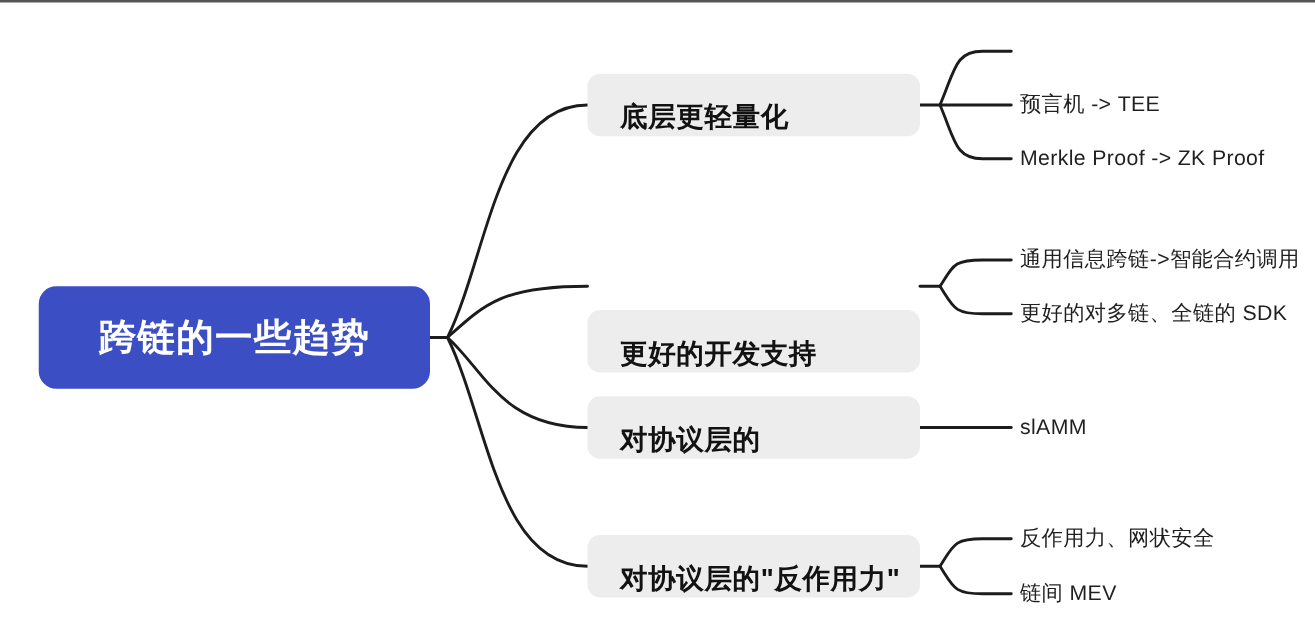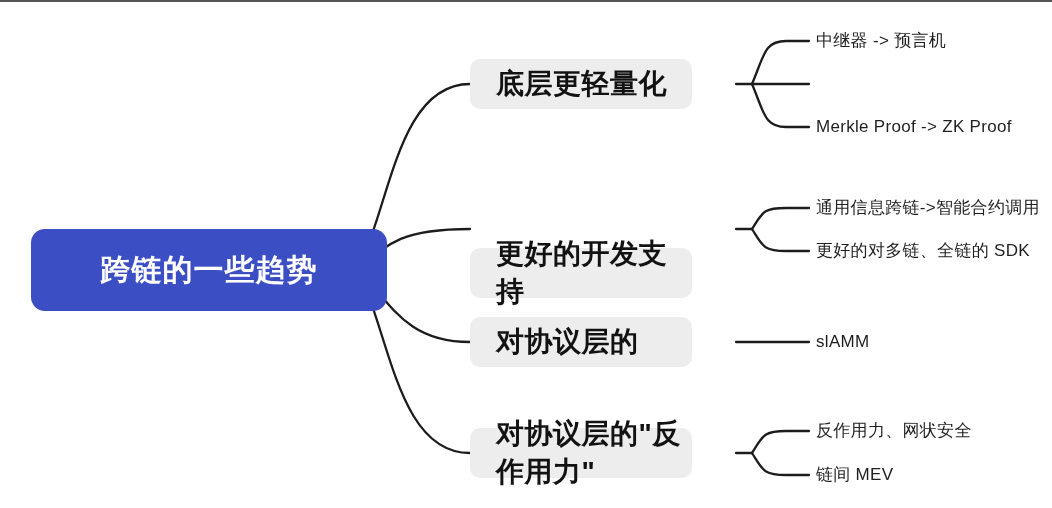--- a/index.html
+++ b/index.html
@@ -7,30 +7,30 @@
     --branch-bg:#ededed; --branch-text:#121212;
     --leaf-text:#1f1f1f; --line:#1c1c1c; --divider:#555555;
   }
   *{margin:0;padding:0;box-sizing:border-box;}
   body{background:#fff;font-family:"Liberation Sans","DejaVu Sans",sans-serif;}
   .canvas{position:relative;width:1052px;height:508px;background:#ffffff;overflow:hidden;}
   .top-divider{position:absolute;left:0;top:0;width:1052px;height:2px;background:var(--divider);}
   svg.connectors{position:absolute;left:0;top:0;width:1052px;height:508px;}
   svg.connectors path{stroke:var(--line);stroke-width:2.3;fill:none;stroke-linecap:round;}
   .root-node{
-    position:absolute;left:31px;top:229px;width:356px;height:82px;
+    position:absolute;left:31px;top:229px;width:313px;height:82px;
     background:var(--root-bg);color:var(--root-text);
     border-radius:14px;display:flex;align-items:center;justify-content:center;
     font-size:30px;font-weight:bold;letter-spacing:1px;cursor:default;
   }
   .branch-node{
-    position:absolute;left:470px;width:222px;height:50px;
+    position:absolute;left:470px;width:266px;height:50px;
     background:var(--branch-bg);color:var(--branch-text);
-    border-radius:10px;display:flex;align-items:center;
-    padding-left:26px;font-size:28px;font-weight:bold;letter-spacing:0.5px;cursor:default;
+    border-radius:10px;display:flex;align-items:flex-end;
+    padding-left:26px;font-size:22px;font-weight:bold;letter-spacing:0.5px;cursor:default;
   }
   .branch-1{top:59px;} .branch-2{top:204px;margin-top:44px;} .branch-3{top:317px;} .branch-4{top:428px;}
   .leaf-label{
     position:absolute;left:816px;height:24px;line-height:24px;
     color:var(--leaf-text);font-size:17px;letter-spacing:0.3px;white-space:nowrap;cursor:default;
   }
   .leaf-1-1{top:29px;} .leaf-1-2{top:72px;} .leaf-1-3{top:115px;}
   .leaf-2-1{top:196px;} .leaf-2-2{top:239px;}
   .leaf-3-1{top:330px;}
   .leaf-4-1{top:419px;} .leaf-4-2{top:463px;}
@@ -76,21 +76,21 @@
   <div class="branch-node branch-2">
     <span>更好的开发支持</span>
   </div>
   <div class="branch-node branch-3">
     <span>对协议层的</span>
   </div>
   <div class="branch-node branch-4">
     <span>对协议层的"反作用力"</span>
   </div>
 
-  <div class="leaf-label leaf-1-1">中继器 -&gt; 预言机</div>
+  <div class="leaf-label leaf-1-2">预言机 -&gt; TEE</div>
   <div class="leaf-label leaf-1-3">Merkle Proof -&gt; ZK Proof</div>
   <div class="leaf-label leaf-2-2">更好的对多链、全链的 SDK</div>
   <div class="leaf-label leaf-2-1">通用信息跨链-&gt;智能合约调用</div>
   <div class="leaf-label leaf-3-1">slAMM</div>
   <div class="leaf-label leaf-4-1">反作用力、网状安全</div>
   <div class="leaf-label leaf-4-2">链间 MEV</div>
 
 </div>
 
 </body></html>

